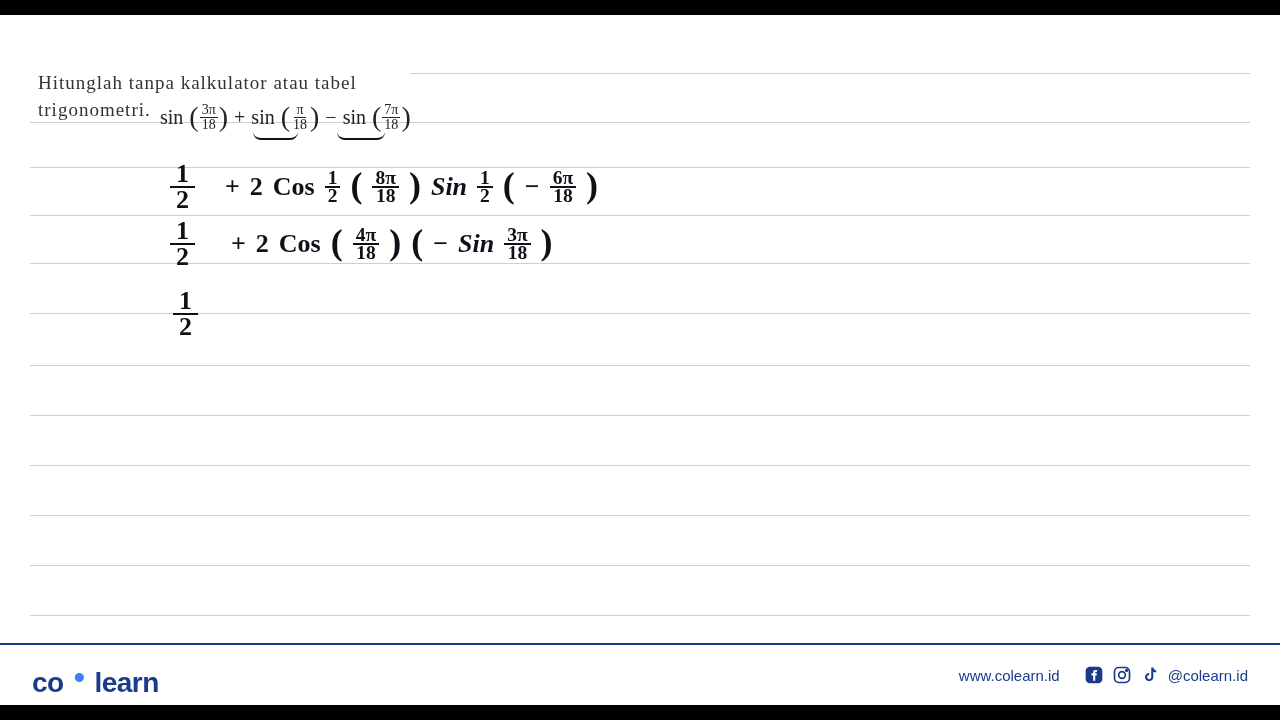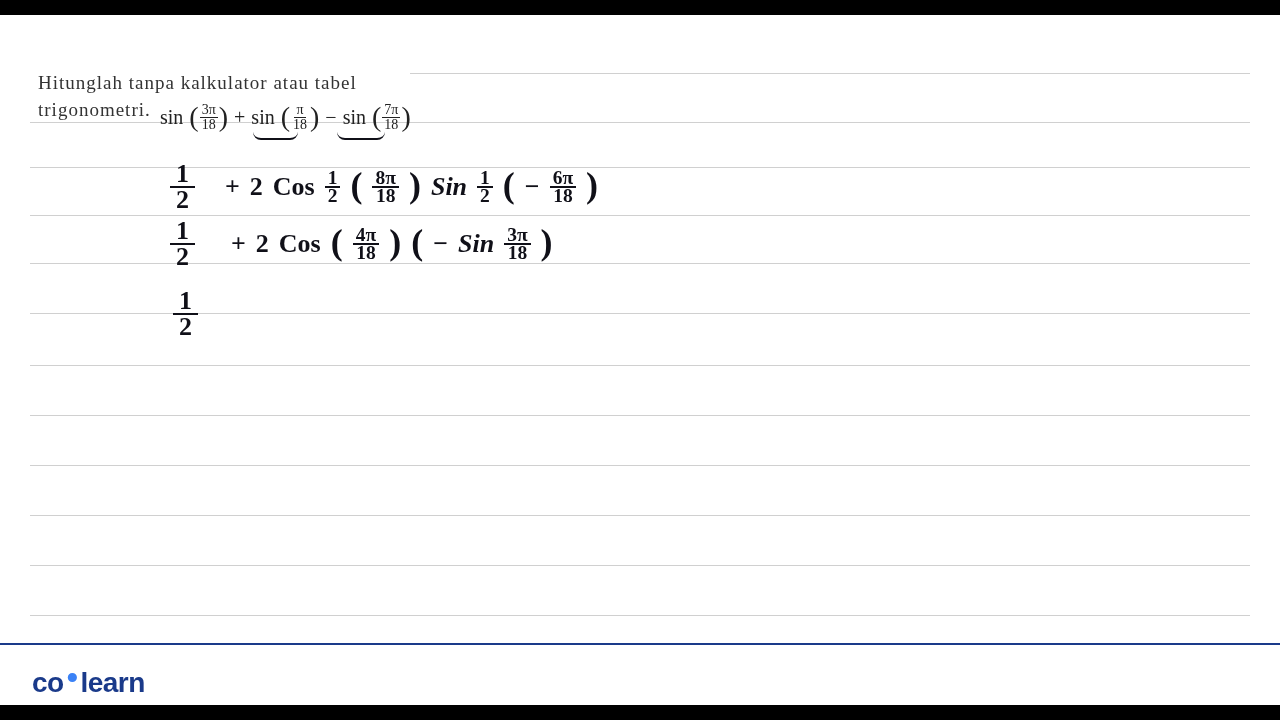--- a/index.html
+++ b/index.html
@@ -122,20 +122,21 @@
       padding: 0 32px;
       background: #fff;
     }
     .logo {
       display: flex;
       align-items: baseline;
       font-weight: 700;
       font-size: 28px;
       font-family: 'Segoe UI', Arial, sans-serif;
       letter-spacing: -0.5px;
+      gap: 7px;
     }
     .logo .co { color: #1a3a8a; }
     .logo .dot { color: #3b82f6; font-size: 32px; line-height: 0; margin: 0 3px; position: relative; top: -4px; }
     .logo .learn { color: #1a3a8a; margin-top: 16px; }
     .footer-right {
       display: flex;
       align-items: center;
       gap: 24px;
       color: #1a3a8a;
       font-family: 'Segoe UI', Arial, sans-serif;
@@ -275,15 +276,39 @@
         <span class="hden">2</span>
       </span>
   </div>
 
   <div class="footer">
     <div class="logo">
       <span class="co">co</span>
       <span class="dot">•</span>
       <span class="learn">learn</span>
     </div>
+    <div class="footer-right">
+      <span>www.colearn.id</span>
+      <div class="social">
+        <span class="social-icon">
+          <svg viewBox="0 0 24 24" width="20" height="20" fill="#1a3a8a">
+              <rect x="2" y="2" width="20" height="20" rx="5"></rect>
+              <path fill="#fff" d="M13.5 8.5h2V6h-2c-1.4 0-2.5 1.1-2.5 2.5V10H9v2.5h2V19h2.5v-6.5H15l.5-2.5h-2V8.8c0-.2.1-.3.3-.3z"></path>
+            </svg>
+        </span>
+        <span class="social-icon">
+          <svg viewBox="0 0 24 24" width="20" height="20" fill="none" stroke="#1a3a8a" stroke-width="2">
+              <rect x="3" y="3" width="18" height="18" rx="5"></rect>
+              <circle cx="12" cy="12" r="4"></circle>
+              <circle cx="17.5" cy="6.5" r="1" fill="#1a3a8a"></circle>
+            </svg>
+        </span>
+        <span class="social-icon">
+          <svg viewBox="0 0 24 24" width="20" height="20" fill="#1a3a8a">
+              <path d="M16 3c.3 1.8 1.7 3.2 3.5 3.5V9c-1.3 0-2.5-.4-3.5-1v6.5c0 2.8-2.2 5-5 5s-5-2.2-5-5 2.2-5 5-5v2.5c-1.4 0-2.5 1.1-2.5 2.5s1.1 2.5 2.5 2.5 2.5-1.1 2.5-2.5V3H16z"></path>
+            </svg>
+        </span>
+        <span>@colearn.id</span>
+      </div>
+    </div>
   </div>
 
 </div>
 
 </body></html>

